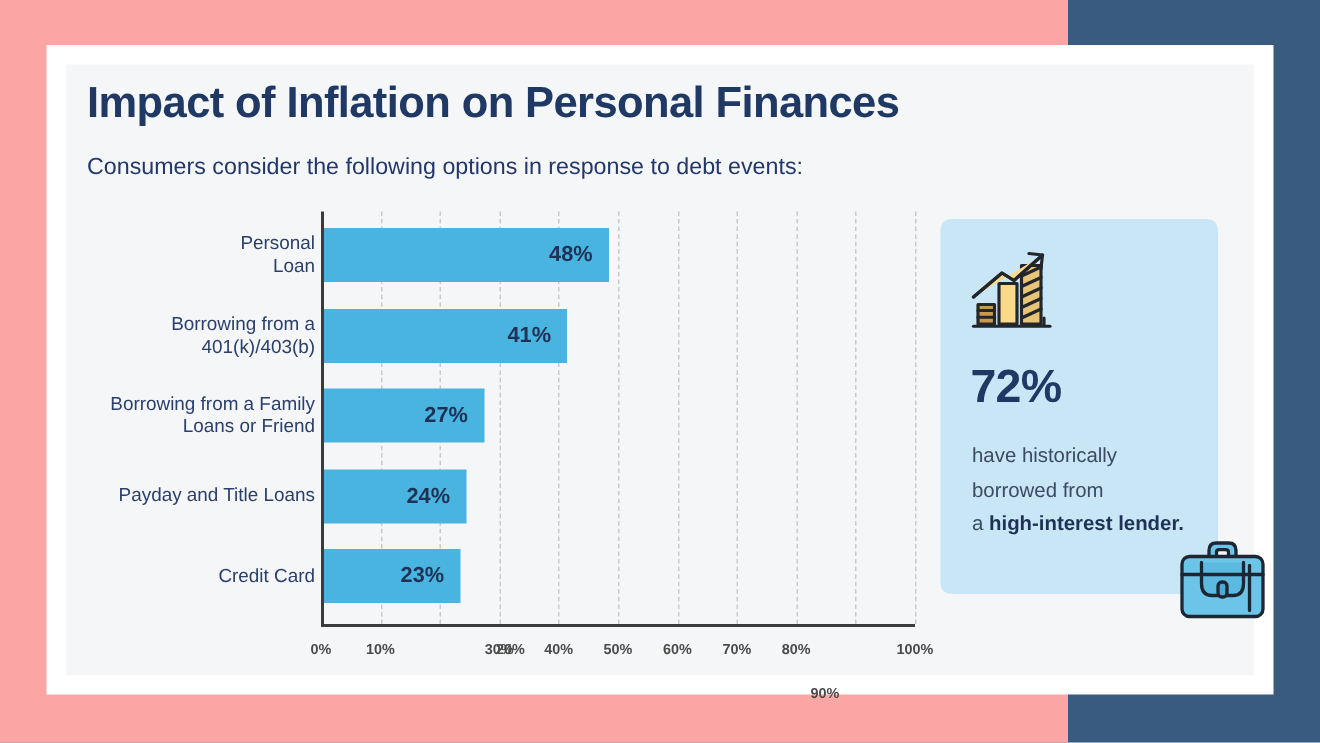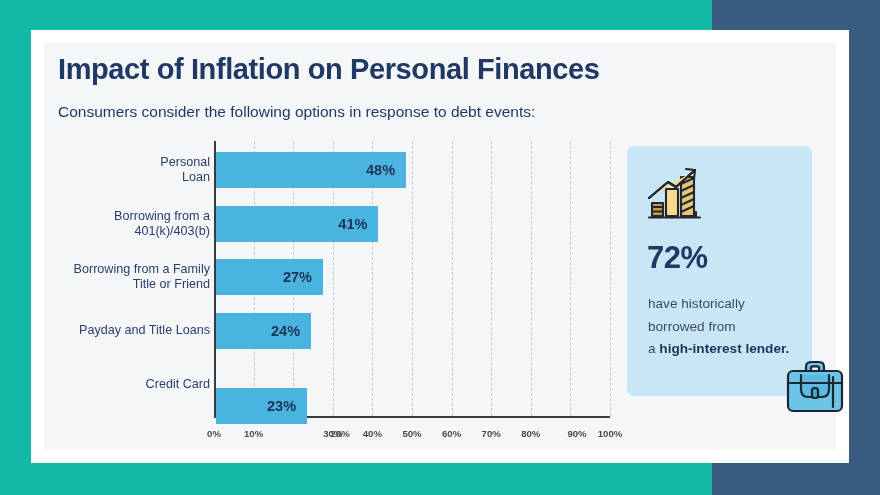--- a/index.html
+++ b/index.html
@@ -11,21 +11,21 @@
     height: 495px;
     overflow: hidden;
     font-family: "Liberation Sans", sans-serif;
     background: #3a5b80;
   }
 
   #root {
     position: relative;
     width: 712px;
     height: 495px;
-    background: #14b8a6;
+    background: #fca5a5;
   }
 
   
   .white-frame {
     position: absolute;
     left: 31px;
     top: 30px;
     width: 818px;
     height: 433px;
     background: #ffffff;
@@ -209,21 +209,21 @@
 
   <div class="card">
 
     <div class="title">Impact of Inflation on Personal Finances</div>
     <div class="subtitle">Consumers consider the following options in response to debt events:</div>
 
     <div class="chart">
       <div class="cat-labels" id="cat-labels">
           <div class="cat-label" style="top: 14px;"><span>Personal</span><br><span>Loan</span></div>
           <div class="cat-label" style="top: 67.5px;"><span>Borrowing from a</span><br><span>401(k)/403(b)</span></div>
-          <div class="cat-label" style="top: 121px;"><span>Borrowing from a Family</span><br><span>Title or Friend</span></div>
+          <div class="cat-label" style="top: 121px;"><span>Borrowing from a Family</span><br><span>Loans or Friend</span></div>
           <div class="cat-label" style="top: 235.5px;"><span>Credit Card</span></div>
           <div class="cat-label" style="top: 182px;"><span>Payday and Title Loans</span></div>
         </div>
       <div class="plot" id="plot">
         <div class="axis-y"></div>
         <div class="axis-x"></div>
       <div class="gridline" style="left: 39.6px;"></div>
           <div class="gridline" style="left: 79.2px;"></div>
           <div class="gridline" style="left: 118.8px;"></div>
           <div class="gridline" style="left: 158.4px;"></div>
@@ -238,33 +238,33 @@
           </div>
           <div class="bar" style="top: 64.5px; width: 162.36px; background: rgb(74, 180, 224);">
             <span class="bar-value" style="color: rgb(31, 50, 86);">41%</span>
           </div>
           <div class="bar" style="top: 118px; width: 106.92px; background: rgb(74, 180, 224);">
             <span class="bar-value" style="color: rgb(31, 50, 86);">27%</span>
           </div>
           <div class="bar" style="top: 171.5px; width: 95.04px; background: rgb(74, 180, 224);">
             <span class="bar-value" style="color: rgb(31, 50, 86);">24%</span>
           </div>
-          <div class="bar" style="top: 225px; width: 91.08px; background: rgb(74, 180, 224); margin-top: 22px;">
+          <div class="bar" style="top: 225px; width: 91.08px; background: rgb(74, 180, 224);">
             <span class="bar-value" style="color: rgb(31, 50, 86);">23%</span>
           </div>
           <div class="tick-label" style="left: 0px;">0%</div>
           <div class="tick-label" style="left: 39.6px;">10%</div>
           <div class="tick-label" style="left: 79.2px; margin-left: 47px;">20%</div>
           <div class="tick-label" style="left: 118.8px;">30%</div>
           <div class="tick-label" style="left: 158.4px;">40%</div>
           <div class="tick-label" style="left: 198px;">50%</div>
           <div class="tick-label" style="left: 237.6px;">60%</div>
           <div class="tick-label" style="left: 277.2px; text-align: right;">70%</div>
           <div class="tick-label" style="left: 316.8px;">80%</div>
-          <div class="tick-label" style="left: 363px;">90%</div>
+          <div class="tick-label" style="left: 336px; margin-top: 29px;">90%</div>
           <div class="tick-label" style="left: 396px;">100%</div>
         </div>
     </div>
 
     <div class="callout">
       <div class="callout-icon">
         <svg viewBox="0 0 64 58" width="64" height="58" aria-hidden="true">
           <g stroke="#23262b" stroke-width="2.1" stroke-linejoin="round" stroke-linecap="round" fill="none">
             <rect x="6" y="38" width="11" height="13" fill="#c99a4e"></rect>
             <line x1="6" y1="42" x2="17" y2="42"></line>

